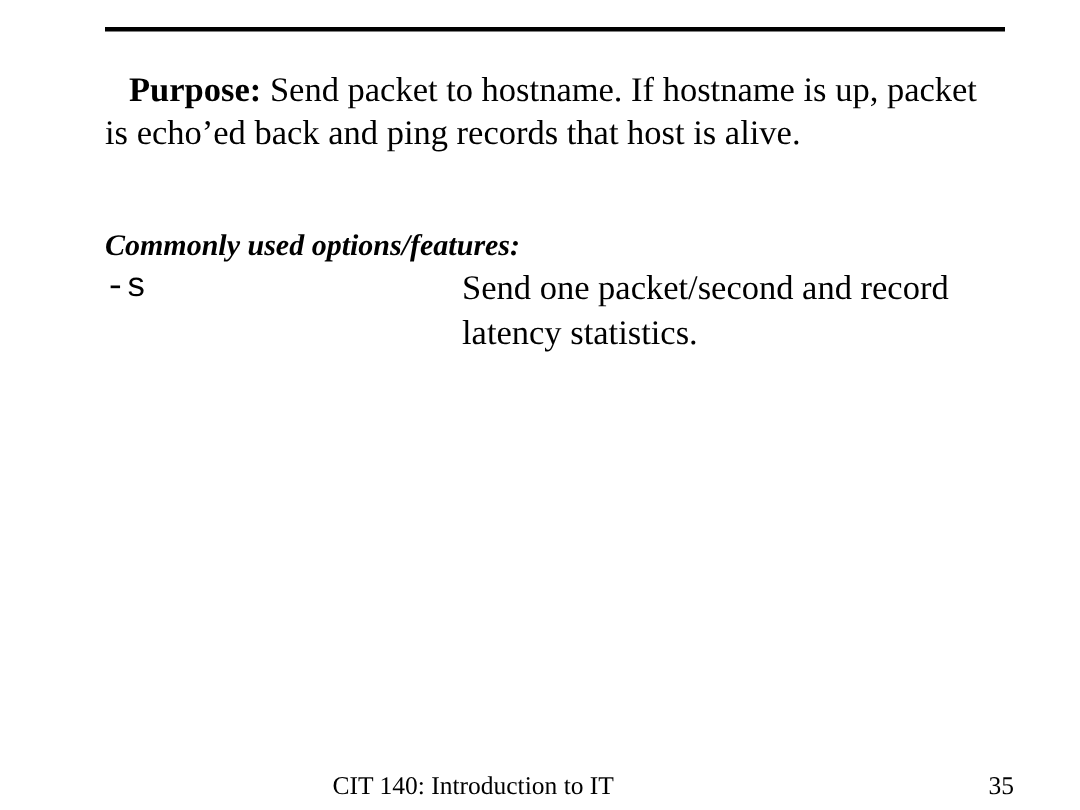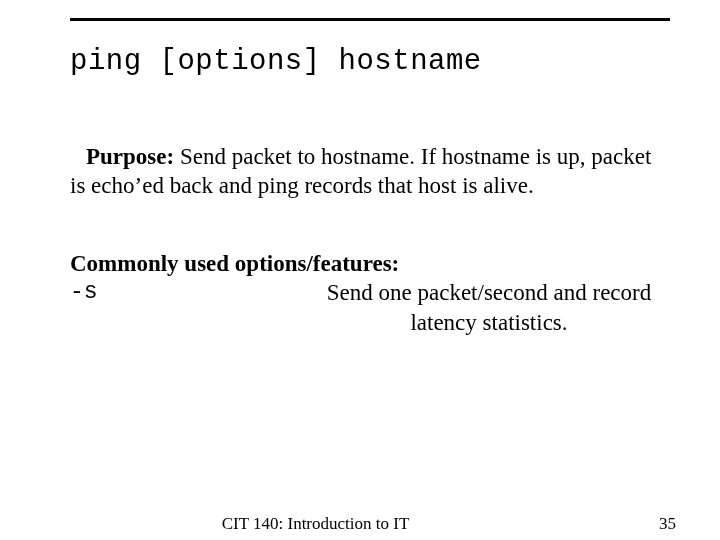--- a/index.html
+++ b/index.html
@@ -36,37 +36,37 @@
   .purpose {
     font-size: 23px;
     line-height: 1.28;
     margin-bottom: 48px;
   }
   .purpose .label {
     font-weight: bold;
     margin-left: 16px;
   }
   .options-heading {
-    font-size: 23px;
+    font-size: 20px;
     font-weight: bold;
     line-height: 1.28;
+    font-style: italic;
   }
   .option-row {
     display: flex;
     font-size: 23px;
     line-height: 1.28;
   }
   .option-flag {
     font-family: "Courier New", Courier, monospace;
     width: 238px;
     flex-shrink: 0;
   }
   .option-desc {
     flex: 1;
-    text-align: center;
   }
   .footer {
     position: absolute;
     bottom: 26px;
     left: 0;
     width: 720px;
     font-size: 17px;
   }
   .footer-course {
     position: absolute;
@@ -77,21 +77,20 @@
   .footer-page {
     position: absolute;
     right: 44px;
   }
 </style>
 </head>
 <body>
 
 <div class="slide">
   <hr class="rule">
-  <div class="syntax">ping [options] hostname</div>
 
   <p class="purpose">
     <span class="label">Purpose:</span><span> Send packet to hostname.  If hostname is up, packet is echo’ed back and ping records that host is alive.</span>
   </p>
 
   <div>
     <div class="options-heading">Commonly used options/features:</div>
     <div class="option-row">
       <div class="option-flag">-s</div>
       <div class="option-desc">Send one packet/second and record latency statistics.</div>

